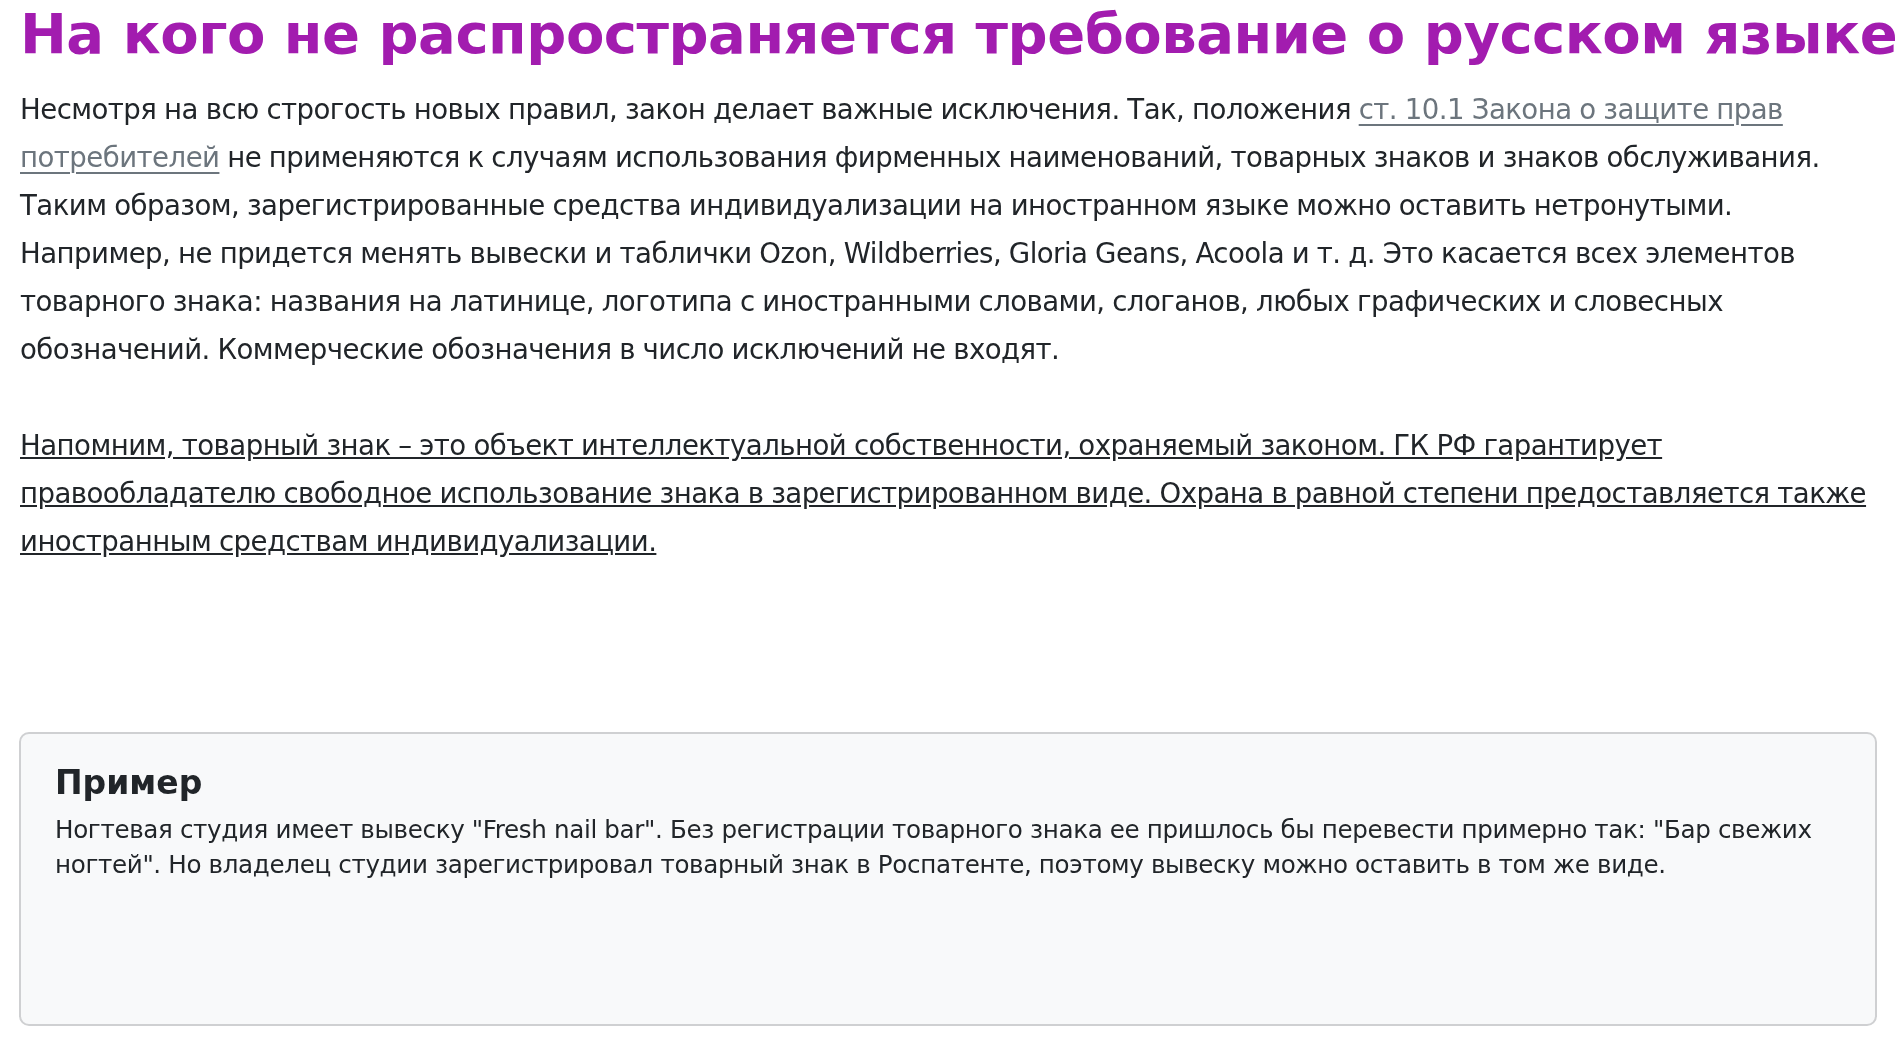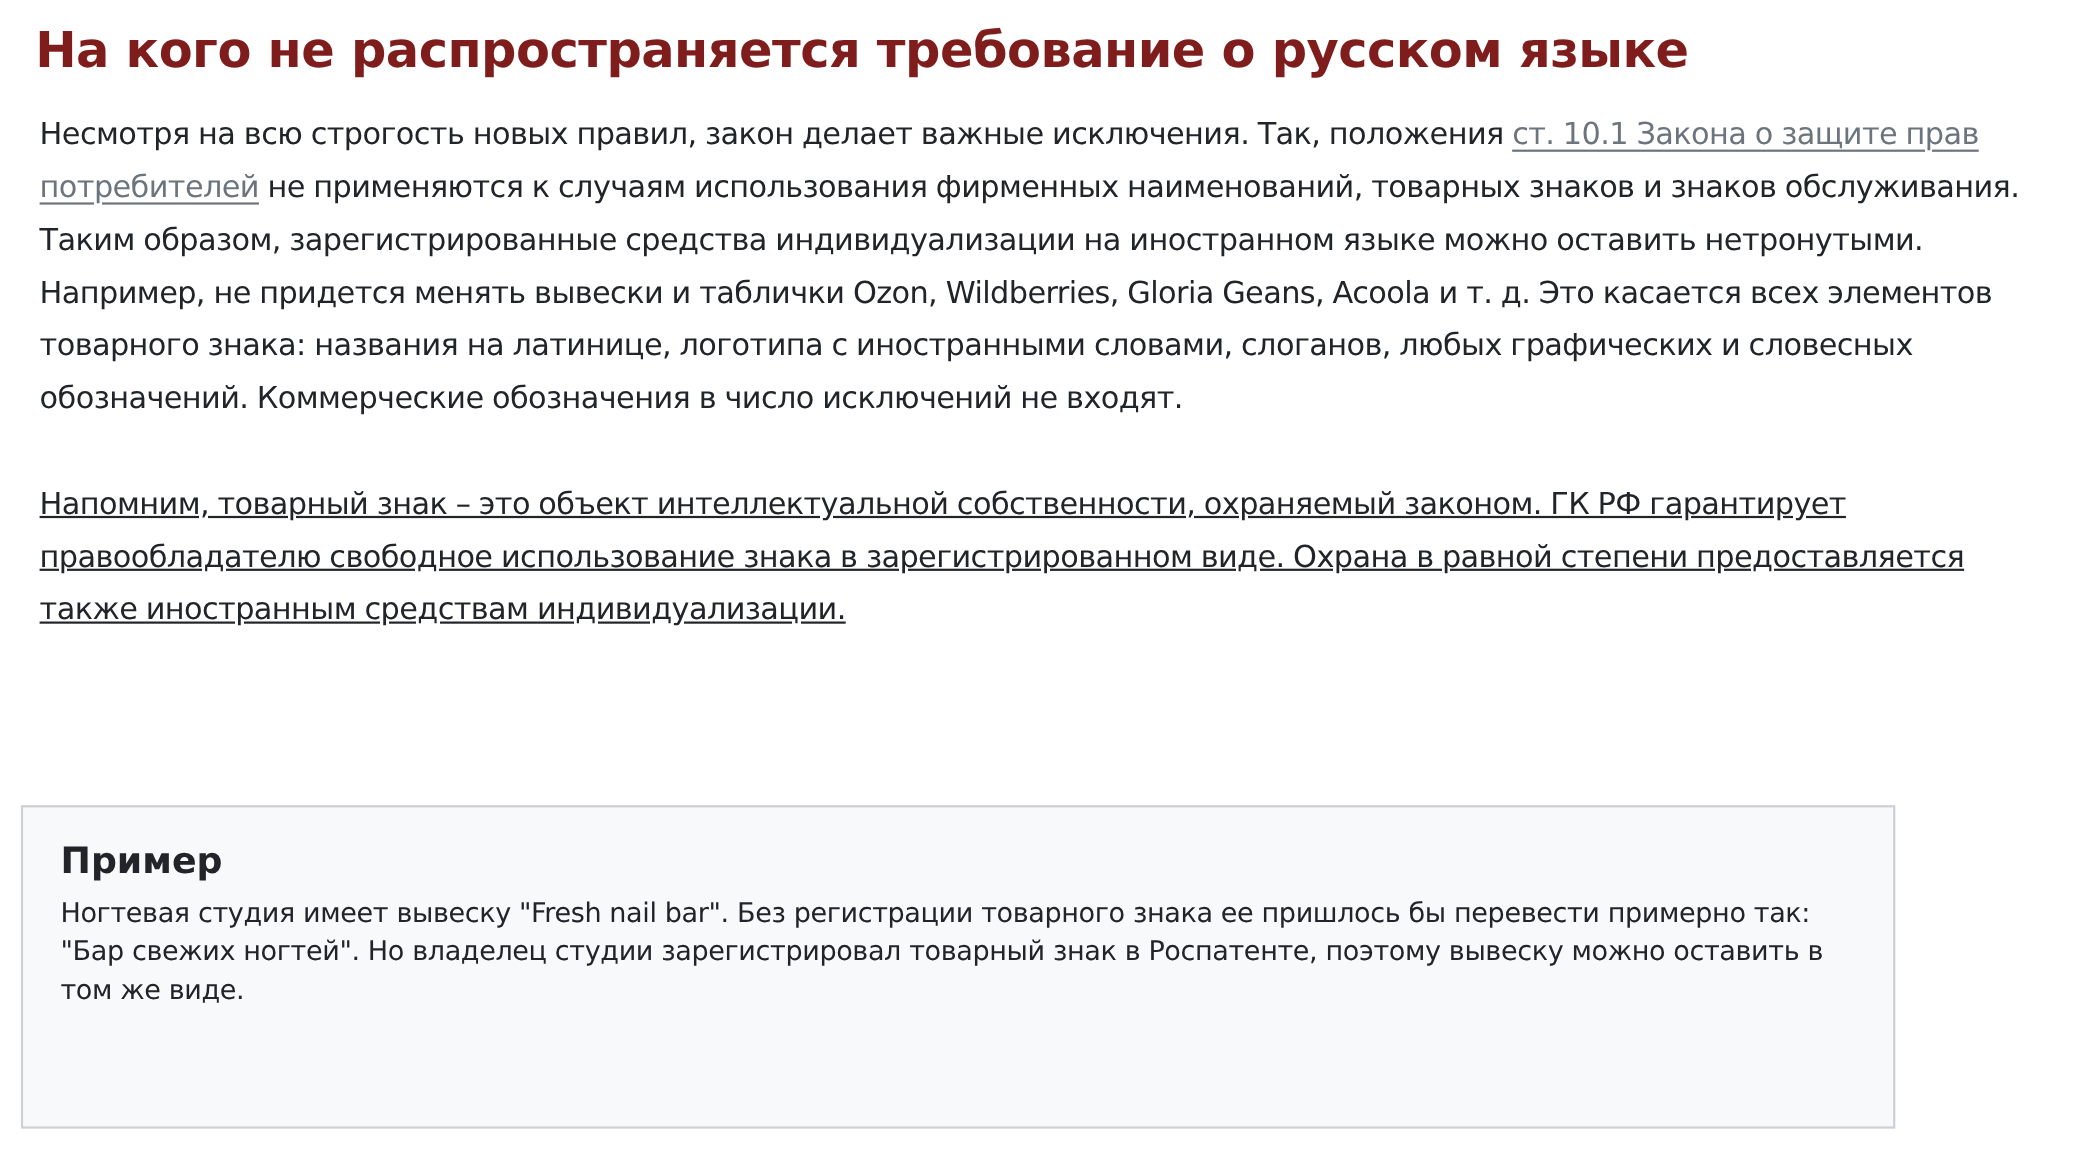--- a/index.html
+++ b/index.html
@@ -15,31 +15,31 @@
     font-family: "DejaVu Sans", "Liberation Sans", sans-serif;
     color: #212529;
   }
   .article {
     position: absolute;
     left: 20px;
     top: 0;
     width: 1862px;
   }
   h2.title {
-    margin: 12px;
+    margin: 0;
     padding-top: 4px;
-    font-size: 45px;
+    font-size: 56px;
     line-height: 60px;
     font-weight: 600;
     letter-spacing: -0.5px;
-    color: #7f1d1d;
+    color: #a21caf;
     white-space: nowrap;
   }
   p.body {
-    margin: 16px;
+    margin: 0;
     font-size: 27.6px;
     line-height: 48px;
     letter-spacing: -0.55px;
     word-spacing: -0.5px;
     color: #212529;
   }
   p.body + p.body {
     margin-top: 48px;
     text-decoration: underline;
   }
@@ -49,26 +49,26 @@
   a.link {
     color: #6c757d;
     text-decoration: underline;
     text-decoration-thickness: 2px;
     text-underline-offset: 5px;
   }
   .example {
     position: absolute;
     left: 19px;
     top: 732px;
-    width: 1704px;
+    width: 1858px;
     height: 294px;
     box-sizing: border-box;
     background: #f8f9fa;
     border: 2px solid #cfd0d2;
-    border-radius: 0;
+    border-radius: 10px;
     padding: 24px 34px 0 34px;
   }
   .example-title {
     margin: 0;
     font-size: 33px;
     line-height: 50px;
     font-weight: 600;
     color: #212529;
   }
   .example p {

